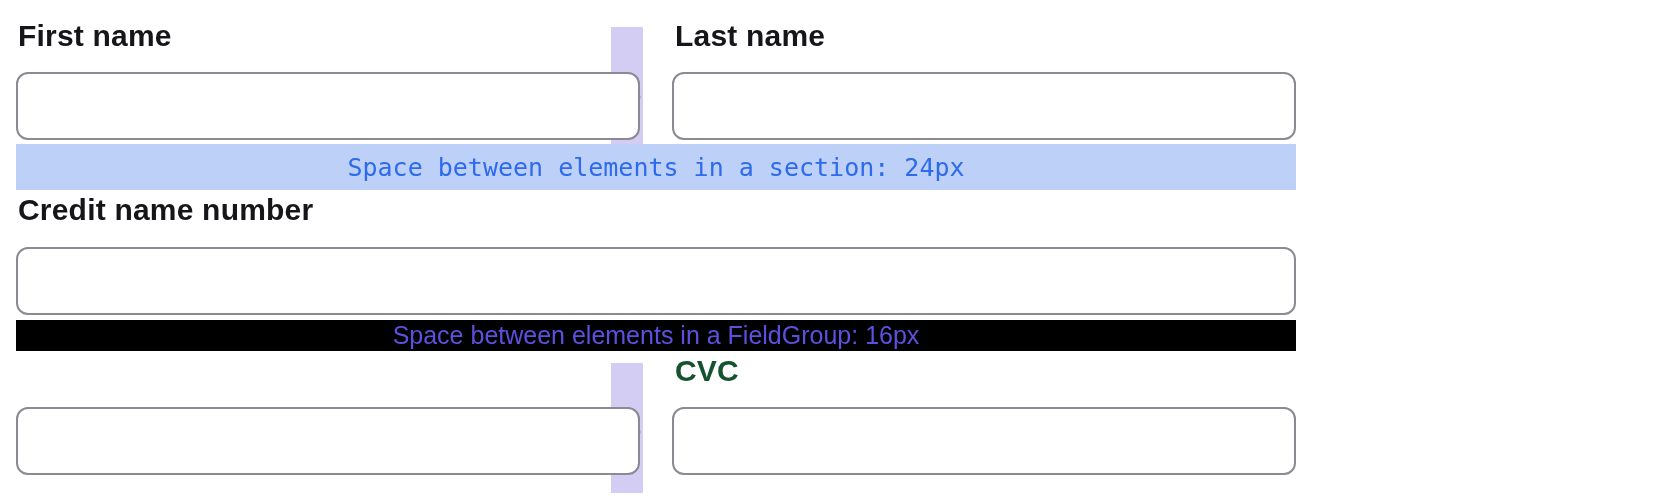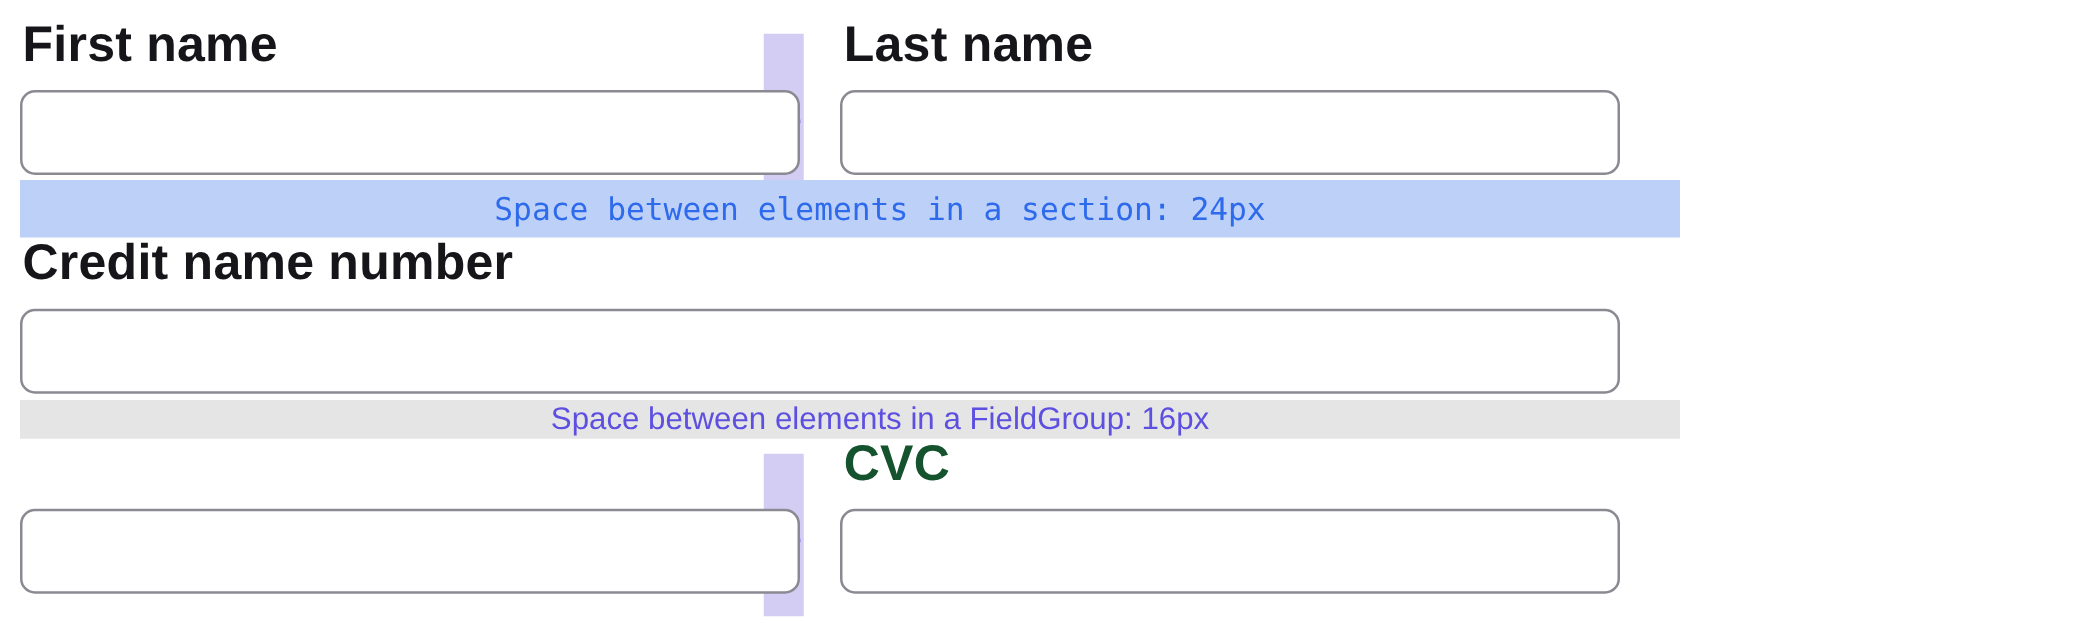--- a/index.html
+++ b/index.html
@@ -8,21 +8,21 @@
     width: 1672px;
     height: 496px;
     background: #ffffff;
     overflow: hidden;
     font-family: "Liberation Sans", sans-serif;
   }
 
   
   .field-label {
     position: absolute;
-    font-size: 40px;
+    font-size: 30px;
     font-weight: 700;
     line-height: 30px;
     color: #16161a;
     letter-spacing: 0.2px;
     white-space: nowrap;
   }
   .lbl-first  { left: 18px;  top: 21px;  }
   .lbl-last   { left: 675px; top: 21px;  }
   .lbl-credit { left: 18px;  top: 195px; }
   .lbl-exp    { left: 18px;  top: 356px; }
@@ -49,21 +49,20 @@
 
   
   .band {
     position: absolute;
     left: 16px;
     width: 1280px;
     display: flex;
     align-items: center;
     justify-content: center;
     white-space: nowrap;
-    padding-left: 48px;
   }
   .band-section {
     top: 144px;
     height: 46px;
     font-family: "DejaVu Sans Mono", "Liberation Mono", monospace;
     font-size: 25px;
   }
   .band-fieldgroup {
     top: 320px;
     height: 31px;
@@ -109,20 +108,20 @@
   <input type="text" class="field-input inp-first" aria-label="First name" style="border-color: rgb(138, 138, 147);">
 
   <div class="field-label lbl-last" style="color: rgb(22, 22, 26);">Last name</div>
   <input type="text" class="field-input inp-last" aria-label="Last name" style="border-color: rgb(138, 138, 147);">
 
   <div class="band band-section" style="background: rgb(189, 208, 248); color: rgb(45, 106, 236);">Space between elements in a section: 24px</div>
 
   <div class="field-label lbl-credit" style="color: rgb(22, 22, 26);">Credit name number</div>
   <input type="text" class="field-input inp-credit" aria-label="Credit card number" style="border-color: rgb(138, 138, 147);">
 
-  <div class="band band-fieldgroup" style="background: #e5e5e5; color: rgb(93, 80, 224);">Space between elements in a FieldGroup: 16px</div>
+  <div class="band band-fieldgroup" style="background: #000000; color: rgb(93, 80, 224);">Space between elements in a FieldGroup: 16px</div>
 
   <input type="text" class="field-input inp-exp" aria-label="Expiration date" style="border-color: rgb(138, 138, 147);">
 
   <div class="field-label lbl-cvc" style="color: #14532d;">CVC</div>
   <input type="text" class="field-input inp-cvc" aria-label="CVC" style="border-color: rgb(138, 138, 147);">
 
 </div>
 
 </body></html>

